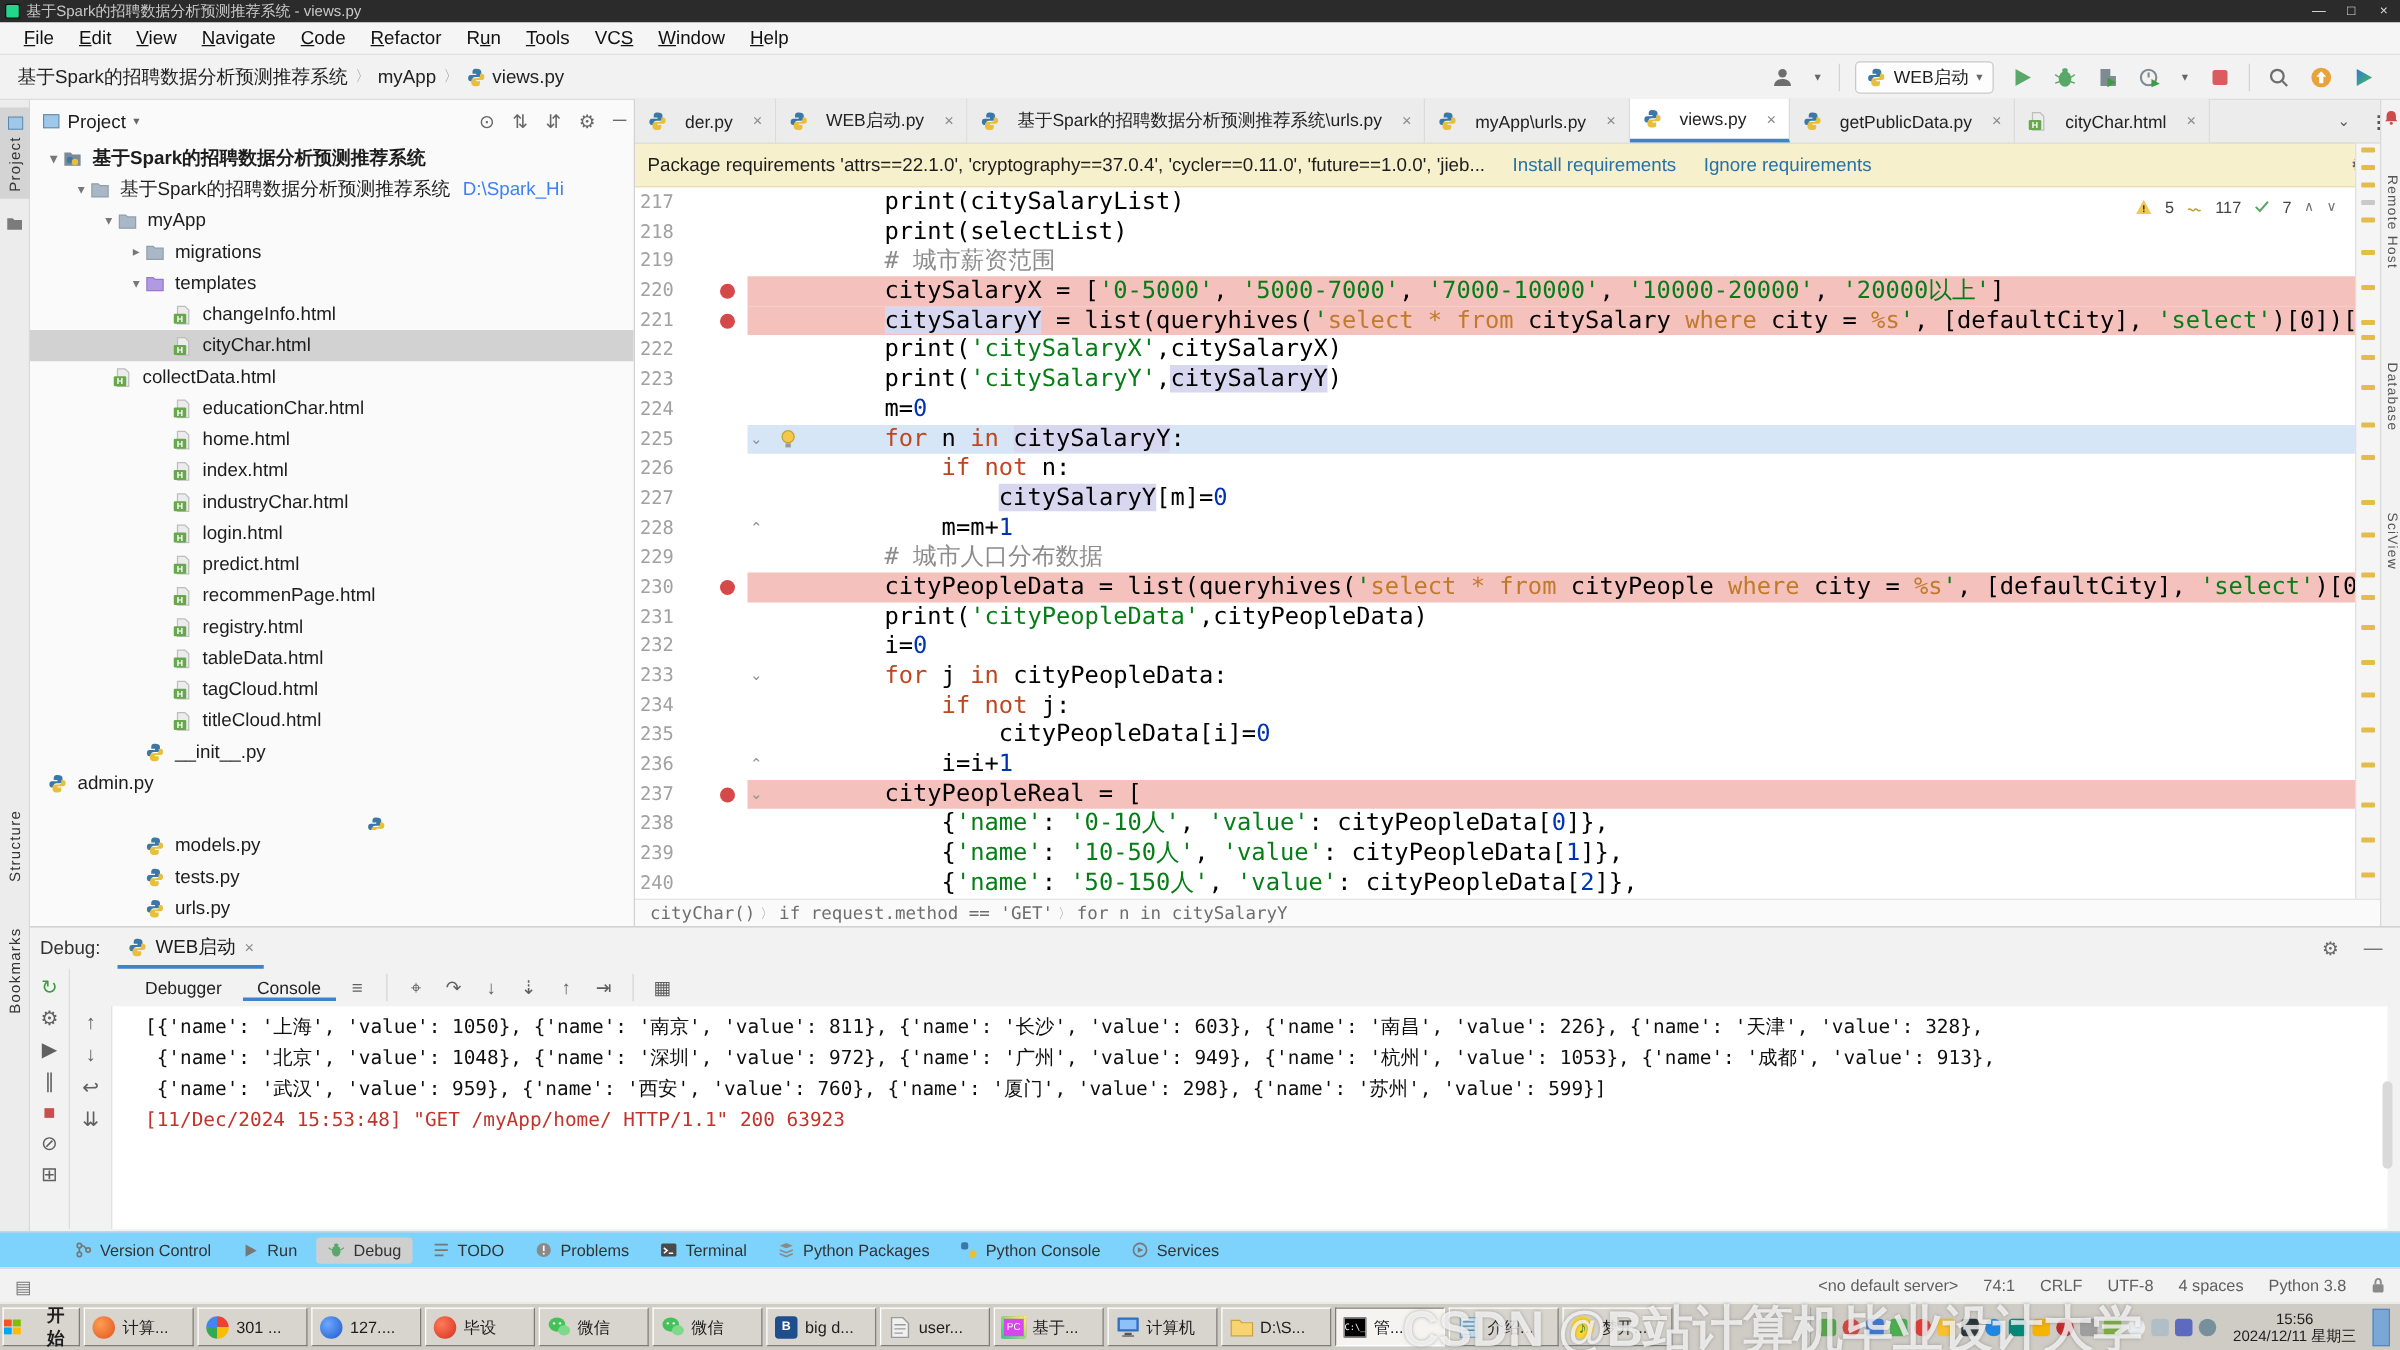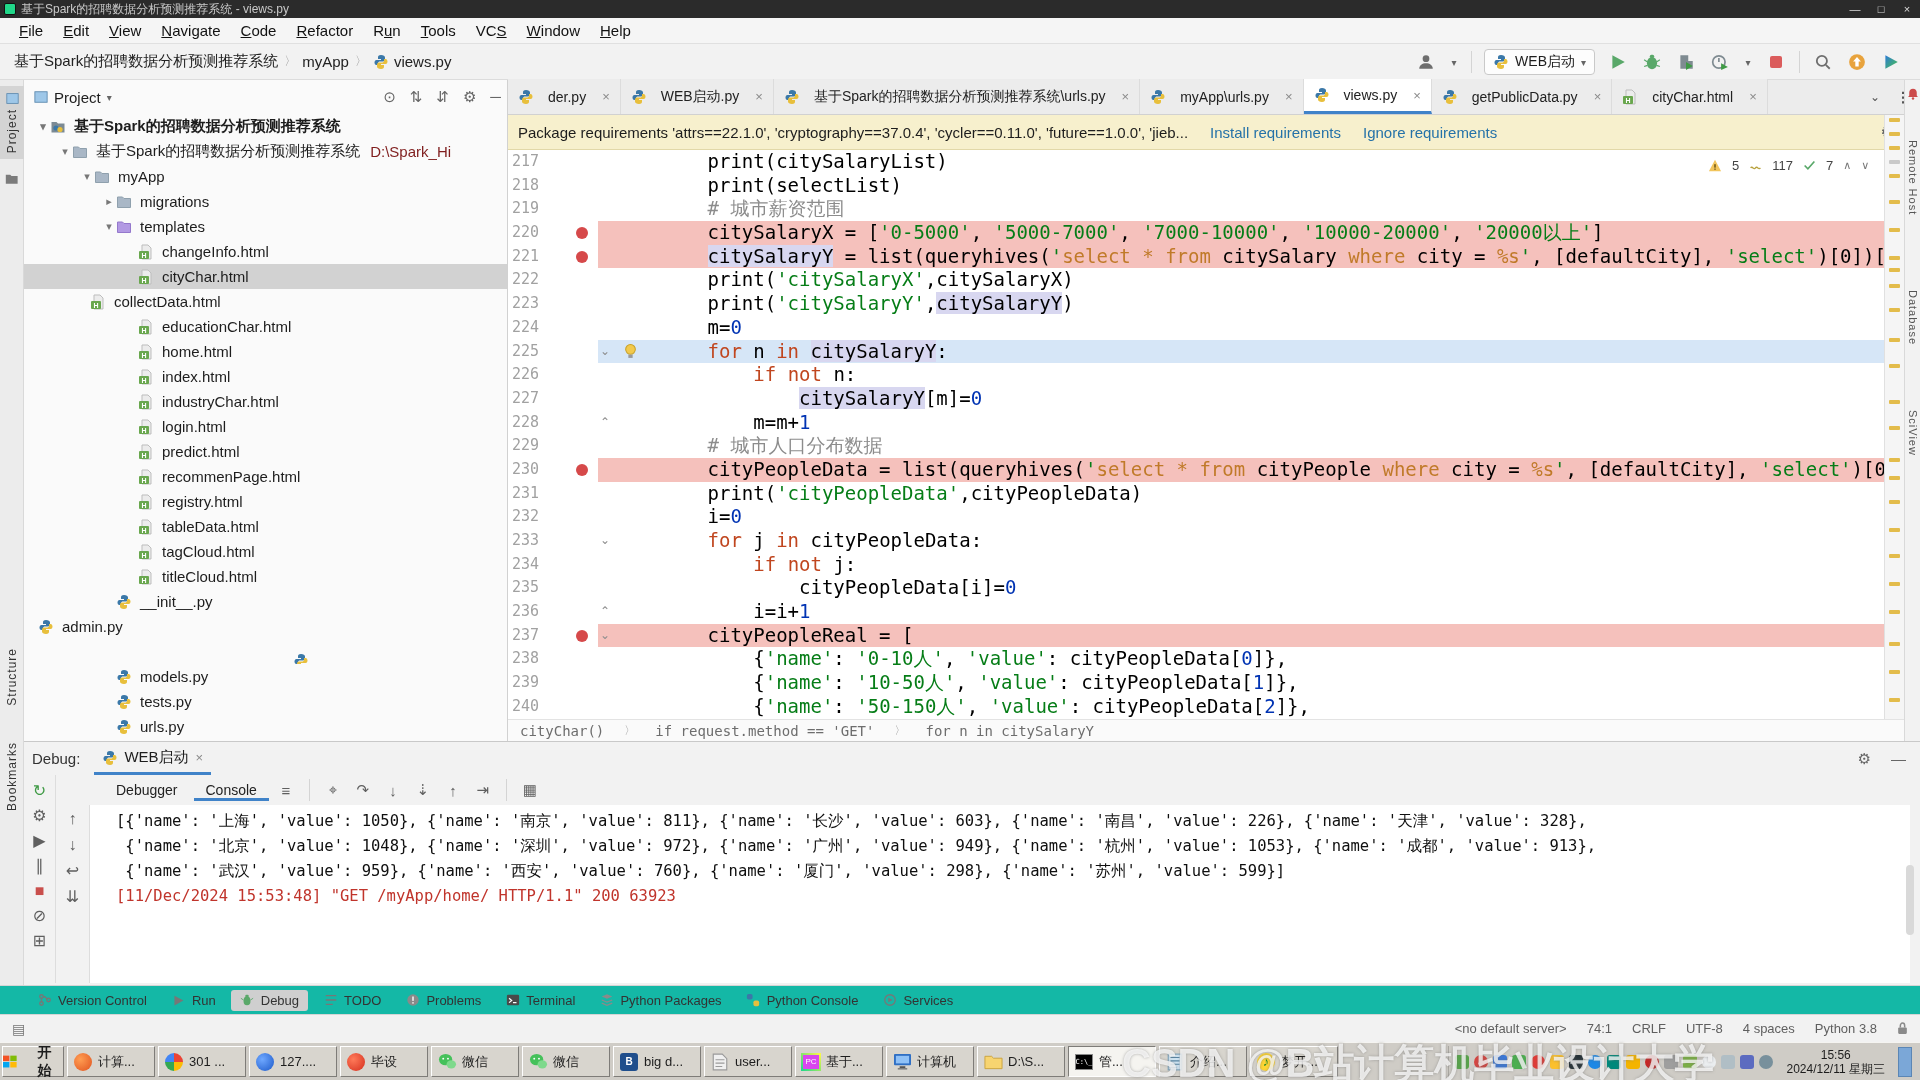--- a/index.html
+++ b/index.html
@@ -42,21 +42,21 @@
 
   
   #project { left:24px; top:80px; width:484px; height:661px; background:#fafafa; border-right:1px solid #d1d1d1; overflow:hidden; }
   #project-header { height:34px; display:flex; align-items:center; padding:0 6px 0 10px; font-size:15px; gap:6px; }
   #project-header .ph-icons { margin-left:auto; display:flex; gap:14px; color:#666; font-size:15px; }
   #ptree { position:relative; }
   .trow { height:25px; display:flex; align-items:center; font-size:15px; white-space:nowrap; overflow:hidden; }
   .trow.sel { background:#d2d2d2; }
   .trow .chev { width:14px; color:#777; font-size:11px; text-align:center; flex:0 0 14px; }
   .trow .ticon { width:17px; height:16px; flex:0 0 17px; margin-right:7px; }
-  .trow .suffix { color:#7f1d1d; margin-left:10px; }
+  .trow .suffix { color:#3b82f6; margin-left:10px; }
   .trow.b { font-weight:bold; }
 
   
   #tabsbar { left:508px; top:80px; width:1412px; height:35px; background:#ececec; border-bottom:1px solid #d1d1d1; display:flex; align-items:flex-end; }
   .etab { display:flex; align-items:center; gap:14px; padding:0 10px; height:35px; font-size:14px; border-right:1px solid #dcdcdc; color:#222; background:#ececec; }
   .etab .x { color:#8a8a8a; font-size:13px; margin-left:2px; }
   .etab.active { background:#ffffff; border-bottom:3px solid #4083c9; }
   .etab .ticon { width:16px; height:16px; }
   #tab-extra { margin-left:auto; display:flex; gap:16px; padding-right:10px; color:#555; align-items:center; height:35px; }
 
@@ -79,21 +79,21 @@
   .seg-p { color:#000; } .seg-k { color:#c0461f; } .seg-k2 { color:#c07a29; }
   .seg-s { color:#067d17; } .seg-n { color:#0033b3; } .seg-c { color:#8c8c8c; }
   .seg-hl { color:#000; background:#d8d7f0; }
 
   #inspections { left:1700px; top:154px; height:22px; display:flex; align-items:center; gap:10px; font-size:13px; color:#444; background:rgba(255,255,255,.85); border-radius:4px; padding:0 8px; }
   #inspections .chv { color:#777; font-size:11px; }
 
   #errstripe { left:1884px; top:115px; width:20px; height:626px; background:#f5f5f5; border-left:1px solid #e0e0e0; }
   .emark { position:absolute; left:4px; width:11px; height:4px; border-radius:1px; }
 
-  #ebreadcrumb { left:508px; top:719px; width:1396px; height:22px; background:#fafafa; border-top:1px solid #e3e3e3; display:flex; align-items:center; gap:20px; padding-left:12px; font:14px "DejaVu Sans Mono", monospace; color:#6d6d6d; }
+  #ebreadcrumb { left:508px; top:719px; width:1396px; height:22px; background:#fafafa; border-top:1px solid #e3e3e3; display:flex; align-items:center; gap:4px; padding-left:12px; font:14px "DejaVu Sans Mono", monospace; color:#6d6d6d; }
   #ebreadcrumb .sep { color:#a0a0a0; font-size:11px; }
 
   
   #rightstripe { left:1904px; top:80px; width:16px; height:908px; background:#f2f2f2; border-left:1px solid #d9d9d9; }
   .rs-item { position:absolute; left:2px; color:#555; font-size:11px; }
 
   
   #debug { left:24px; top:741px; width:1896px; height:244px; background:#f2f2f2; border-top:1px solid #c9c9c9; }
   #debug-header { height:33px; display:flex; align-items:center; padding-left:8px; font-size:15px; }
   #debug-header .dlabel { color:#333; margin-right:14px; }
@@ -108,21 +108,21 @@
   #dbg-actions { position:absolute; left:0; top:-30px; width:32px; height:208px; border-right:1px solid #ddd; display:flex; flex-direction:column; align-items:center; padding-top:8px; gap:9px; background:#f2f2f2; }
   #console-actions { position:absolute; left:32px; top:0; width:34px; height:178px; border-right:1px solid #ddd; display:flex; flex-direction:column; align-items:center; padding-top:6px; gap:10px; background:#f2f2f2; }
   .act { font-size:16px; color:#606060; line-height:16px; }
   .act.green { color:#3f9a45; } .act.red { color:#c94f4c; }
   #console { position:absolute; left:66px; top:0; width:1820px; height:178px; background:#ffffff; overflow:hidden; padding:4px 0 0 26px; }
   .conline { font:15.5px/25px "DejaVu Sans Mono", monospace; color:#0f0f0f; white-space:pre; }
   .conline.err { color:#c0342b; }
   #con-scroll { position:absolute; right:6px; top:60px; width:8px; height:70px; background:#d9d9d9; border-radius:4px; }
 
   
-  #twbar { left:0; top:985px; width:1920px; height:29px; background:#14b8a6; border-top:1px solid #d5d5d5; display:flex; align-items:center; padding-left:28px; gap:6px; }
+  #twbar { left:0; top:985px; width:1920px; height:29px; background:#7dd3fc; border-top:1px solid #d5d5d5; display:flex; align-items:center; padding-left:50px; gap:6px; }
   .tw-btn { display:flex; align-items:center; gap:6px; font-size:13px; color:#333; padding:3px 9px; border-radius:3px; }
   .tw-btn.active { background:#cfcfcf; }
   .tw-ic { width:15px; height:15px; display:flex; align-items:center; justify-content:center; }
 
   
   #statusbar { left:0; top:1014px; width:1920px; height:28px; background:#f2f2f2; border-top:1px solid #d5d5d5; display:flex; align-items:center; padding:0 12px; }
   #statusbar .lft { color:#777; font-size:14px; }
   #status-right { margin-left:auto; display:flex; align-items:center; gap:20px; font-size:13px; color:#5f5f5f; }
 
   

